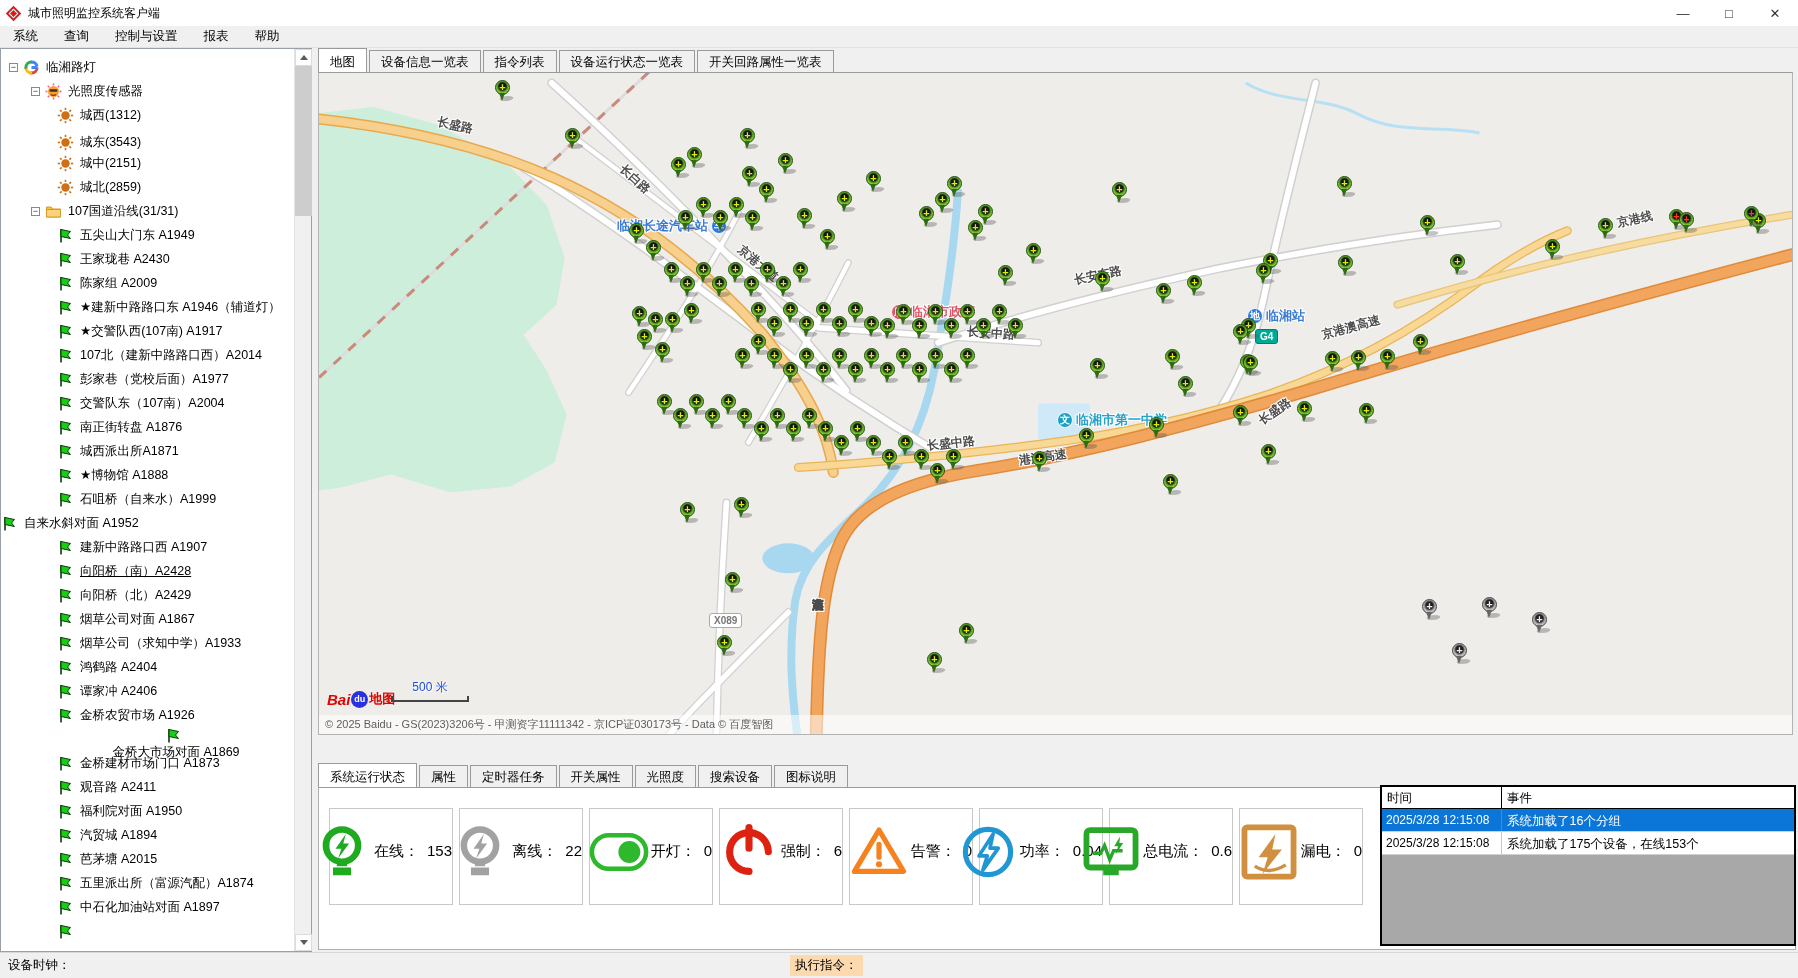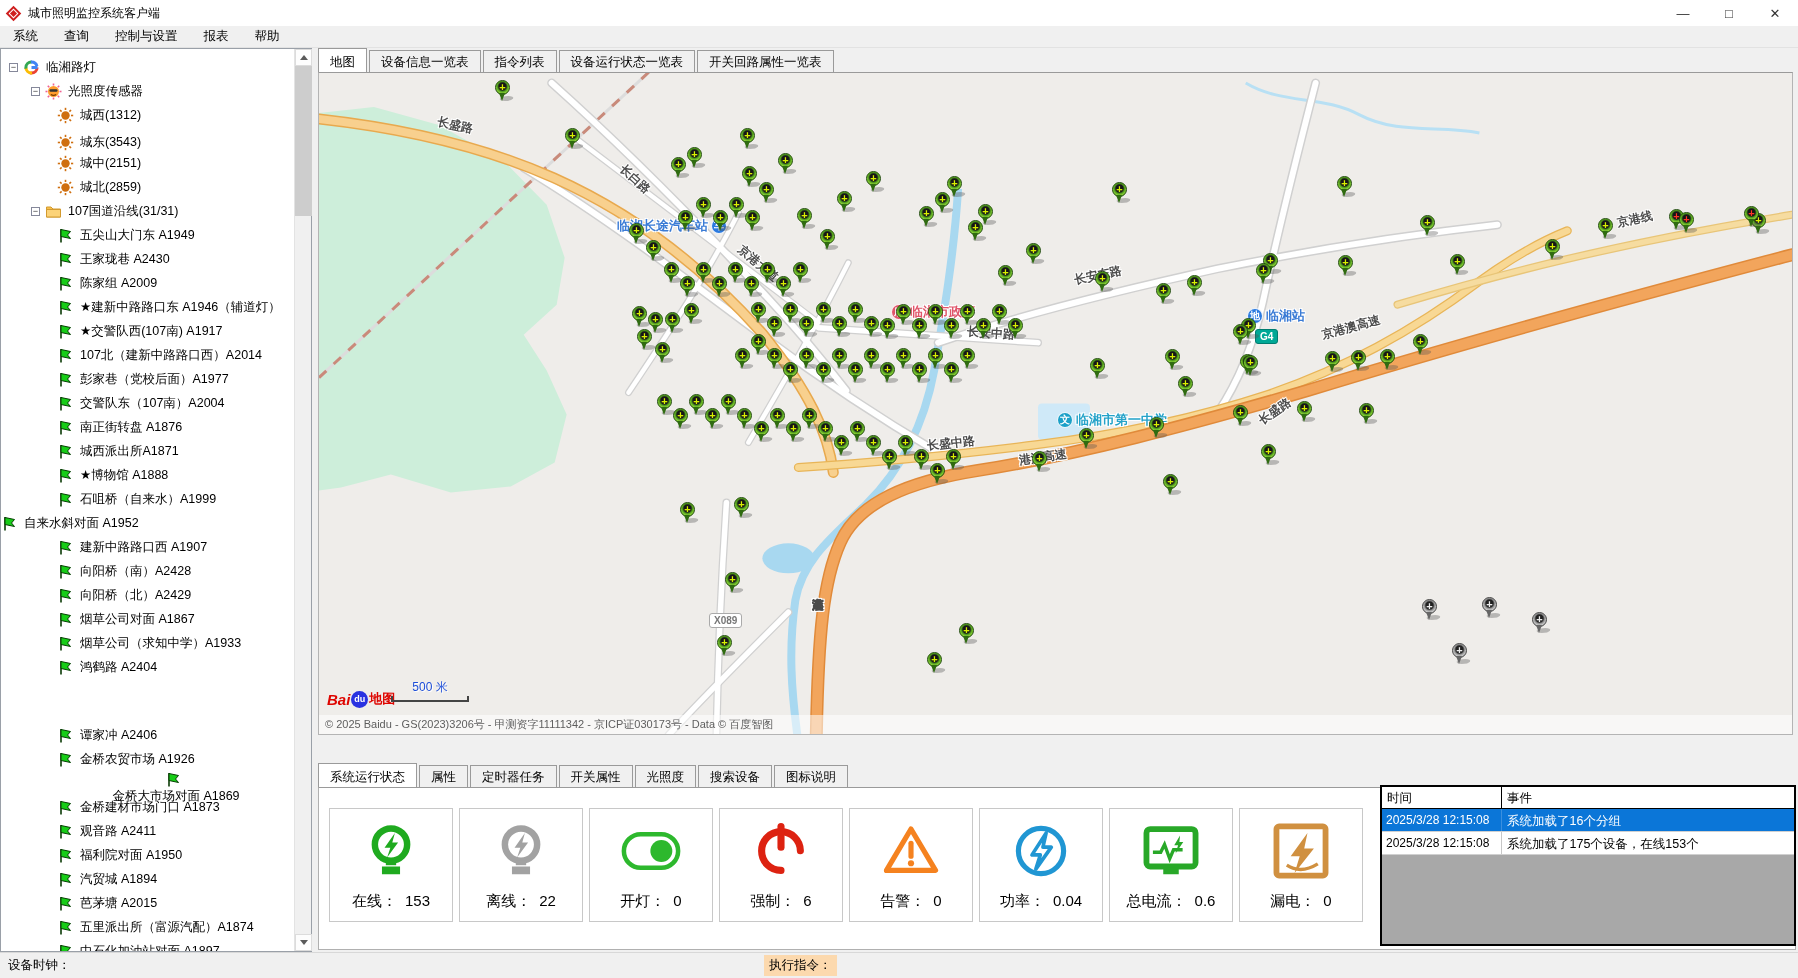--- a/index.html
+++ b/index.html
@@ -61,40 +61,40 @@
   .mapword { color:#de0500; font-weight:bold; font-size:13px; }
   .scalebar { position:absolute; left:72px; bottom:32px; z-index:4; width:78px; text-align:center; }
   .scaletext { font-size:12px; color:#1d4ed8; text-shadow:1px 1px 0 #fff; }
   .scaleline { height:6px; border-left:2px solid #444; border-right:2px solid #444; border-bottom:2px solid #444; }
   .mapattr { position:absolute; left:0; bottom:0; z-index:4; width:100%; padding:2px 6px; font-size:11px; color:#5e5e5e; background:rgba(255,255,255,.55); white-space:nowrap; }
 
   
   .splitgap { height:28px; }
   .bottompanel { position:relative; margin-left:6px; width:1478px; height:163px; background:#fff; border:1px solid #b0b0b0; border-top:1px solid #9a9a9a; }
   .cards { position:absolute; left:10px; top:20px; display:flex; gap:6px; }
-  .card { width:124px; height:114px; background:#fff; border:1px solid #c8c8c8; display:flex; flex-direction:column; align-items:center; justify-content:flex-end; padding-bottom:10px; }
+  .card { width:124px; height:97px; background:#fff; border:1px solid #c8c8c8; display:flex; flex-direction:row; align-items:center; justify-content:flex-end; padding-bottom:10px; }
   .cardicon { flex:1; display:flex; align-items:center; justify-content:center; }
   .cardtext { font-size:15px; white-space:nowrap; }
   .cardval { margin-left:8px; }
 
   
   .eventlog { position:absolute; left:1380px; top:785px; width:416px; height:161px; background:#a8a8a8; border:2px solid #000; z-index:10; font-size:12.5px; }
   .lg-head { display:flex; background:#fff; border-bottom:1px solid #000; height:22px; }
   .lg-head .c1 { width:120px; border-right:1px solid #000; padding:3px 5px; }
   .lg-head .c2 { flex:1; padding:3px 5px; }
   .lg-row { display:flex; height:23px; background:#fff; border-bottom:1px solid #d0d0d0; }
   .lg-row .c1 { width:120px; border-right:1px solid #c8c8c8; padding:4px 4px 0; font-size:12px; white-space:nowrap; overflow:hidden; }
   .lg-row .c2 { flex:1; padding:4px 5px 0; white-space:nowrap; overflow:hidden; }
   .lg-row.sel { background:#0b76d8; color:#fff; }
   .lg-row.sel .c1 { border-right-color:#3a8fdf; }
 
   
   .statusbar { position:absolute; left:0; bottom:0; width:100%; height:26px; background:#f0f0f0; border-top:1px solid #d8d8d8; display:flex; align-items:center; }
   .sb-clock { margin-left:8px; font-size:12.5px; }
-  .sb-exec { position:absolute; left:764px; background:#fcd9ae; padding:2px 5px; font-size:12.5px; }
+  .sb-exec { position:absolute; left:790px; background:#fcd9ae; padding:2px 5px; font-size:12.5px; }
 </style>
 </head>
 <body>
 
 <div class="window">
 
   <div class="titlebar">
     <span class="applogo"></span>
     <span class="wintitle">城市照明监控系统客户端</span>
     <span class="winbtns">
@@ -307,21 +307,21 @@
             </svg></span>
           <span>自来水斜对面 A1952</span>
         </div>
         <div class="tree-row" style="padding-left: 56px;">
           <span class="ticon"><svg width="17" height="17" viewBox="0 0 17 17">
               <line x1="4" y1="2" x2="4" y2="15.5" stroke="#0a3a05" stroke-width="1.6"></line>
               <path d="M4,2.5 L13.5,4.5 L10.5,8 L13.5,11.5 L4,9.5 Z" fill="#17cd17" stroke="#063f03" stroke-width="1"></path>
             </svg></span>
           <span>建新中路路口西 A1907</span>
         </div>
-        <div class="tree-row" style="padding-left: 56px;">
+        <div class="tree-row" style="padding-left: 56px; text-decoration: underline;">
           <span class="ticon"><svg width="17" height="17" viewBox="0 0 17 17">
               <line x1="4" y1="2" x2="4" y2="15.5" stroke="#0a3a05" stroke-width="1.6"></line>
               <path d="M4,2.5 L13.5,4.5 L10.5,8 L13.5,11.5 L4,9.5 Z" fill="#17cd17" stroke="#063f03" stroke-width="1"></path>
             </svg></span>
           <span>向阳桥（南）A2428</span>
         </div>
         <div class="tree-row" style="padding-left: 56px;">
           <span class="ticon"><svg width="17" height="17" viewBox="0 0 17 17">
               <line x1="4" y1="2" x2="4" y2="15.5" stroke="#0a3a05" stroke-width="1.6"></line>
               <path d="M4,2.5 L13.5,4.5 L10.5,8 L13.5,11.5 L4,9.5 Z" fill="#17cd17" stroke="#063f03" stroke-width="1"></path>
@@ -342,21 +342,21 @@
             </svg></span>
           <span>烟草公司（求知中学）A1933</span>
         </div>
         <div class="tree-row" style="padding-left: 56px;">
           <span class="ticon"><svg width="17" height="17" viewBox="0 0 17 17">
               <line x1="4" y1="2" x2="4" y2="15.5" stroke="#0a3a05" stroke-width="1.6"></line>
               <path d="M4,2.5 L13.5,4.5 L10.5,8 L13.5,11.5 L4,9.5 Z" fill="#17cd17" stroke="#063f03" stroke-width="1"></path>
             </svg></span>
           <span>鸿鹤路 A2404</span>
         </div>
-        <div class="tree-row" style="padding-left: 56px; margin-top: 44px;">
+        <div class="tree-row" style="padding-left: 56px;">
           <span class="ticon"><svg width="17" height="17" viewBox="0 0 17 17">
               <line x1="4" y1="2" x2="4" y2="15.5" stroke="#0a3a05" stroke-width="1.6"></line>
               <path d="M4,2.5 L13.5,4.5 L10.5,8 L13.5,11.5 L4,9.5 Z" fill="#17cd17" stroke="#063f03" stroke-width="1"></path>
             </svg></span>
           <span>谭家冲 A2406</span>
         </div>
         <div class="tree-row" style="padding-left: 56px;">
           <span class="ticon"><svg width="17" height="17" viewBox="0 0 17 17">
               <line x1="4" y1="2" x2="4" y2="15.5" stroke="#0a3a05" stroke-width="1.6"></line>
               <path d="M4,2.5 L13.5,4.5 L10.5,8 L13.5,11.5 L4,9.5 Z" fill="#17cd17" stroke="#063f03" stroke-width="1"></path>

